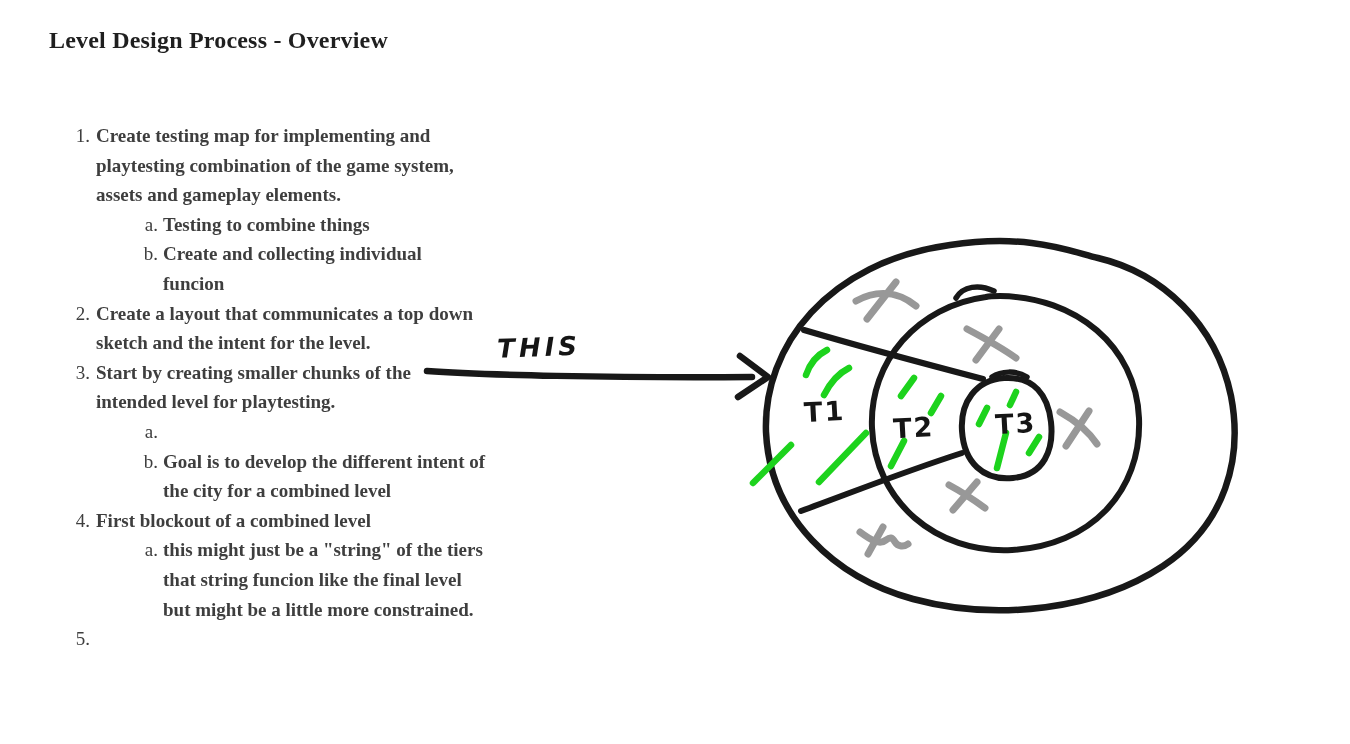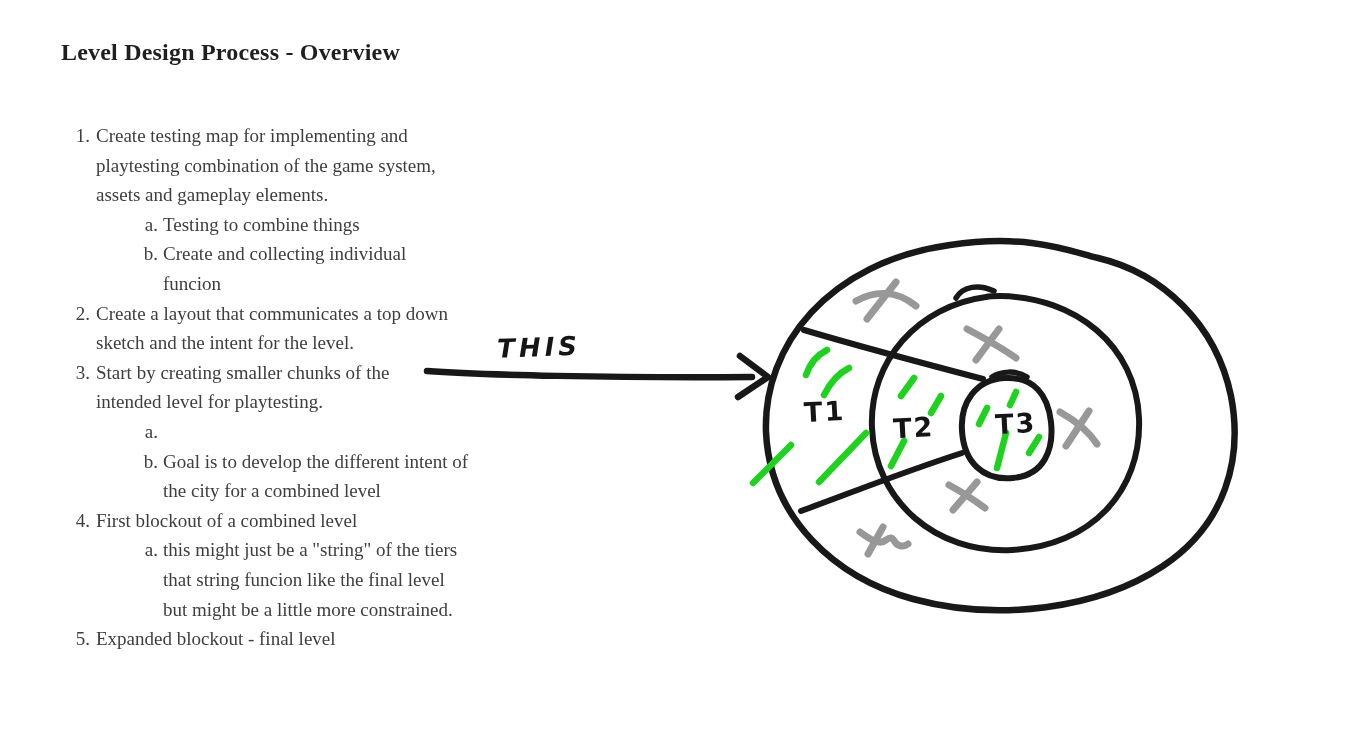--- a/index.html
+++ b/index.html
@@ -1,25 +1,25 @@
 <!DOCTYPE html>
 <html><head>
 <meta charset="utf-8">
 <style>
   html,body{margin:0;padding:0;background:#ffffff;}
   .stage{position:relative;width:1350px;height:744px;background:#ffffff;overflow:hidden;
          font-family:"Liberation Serif", serif;}
-  .title{position:absolute;left:49px;top:27px;margin:12px;font-size:24px;font-weight:700;
+  .title{position:absolute;left:49px;top:27px;margin:0;font-size:24px;font-weight:700;
          color:#1f1f1f;letter-spacing:0.2px;font-family:"Liberation Serif", serif;}
   .list{position:absolute;left:69px;top:121px;font-size:19px;line-height:29.6px;color:#3e3e3e;}
   .row{display:flex;align-items:flex-start;}
   .m1{flex:0 0 21px;text-align:right;margin-right:6px;white-space:nowrap;}
   .lvl2{margin-left:74px;}
   .m2{flex:0 0 15px;text-align:right;margin-right:5px;white-space:nowrap;}
-  .lines div{white-space:nowrap;}
+  .lines div{white-space:nowrap;font-weight:bold;}
   svg.sketch{position:absolute;left:0;top:0;}
   svg .ink{stroke:#181818;fill:none;stroke-linecap:round;stroke-linejoin:round;}
   svg .gray{stroke:#989898;fill:none;stroke-linecap:round;stroke-linejoin:round;}
   svg .green{stroke:#1dd31d;fill:none;stroke-linecap:round;stroke-linejoin:round;}
   svg text.hand{font-family:"DejaVu Sans", sans-serif;font-weight:bold;fill:#151515;}
 </style>
 </head>
 <body>
 
 <div class="stage">
@@ -91,23 +91,20 @@
       <span class="m2">a.</span>
       <div class="lines">
         <div>this might just be a "string" of the tiers</div>
         <div>that string funcion like the final level</div>
         <div>but might be a little more constrained.</div>
       </div>
     </div>
 
     <div class="row">
       <span class="m1">5.</span>
-      <div class="lines">
-        <div>Expanded blockout - final level</div>
-      </div>
     </div>
 
   </div>
 
   <svg class="sketch" width="1350" height="744" viewBox="0 0 1350 744">
 
     <g>
       <path class="ink" stroke-width="6.5" d="M427,371 C480,375 610,378 752,377"></path>
       <path class="ink" stroke-width="6.5" d="M740,356 L768,377 L738,397"></path>
     </g>

